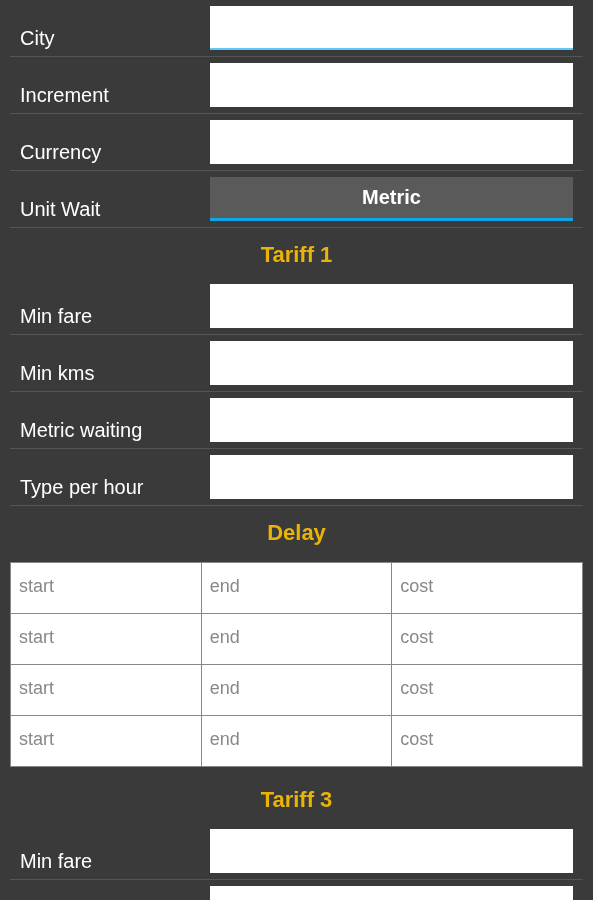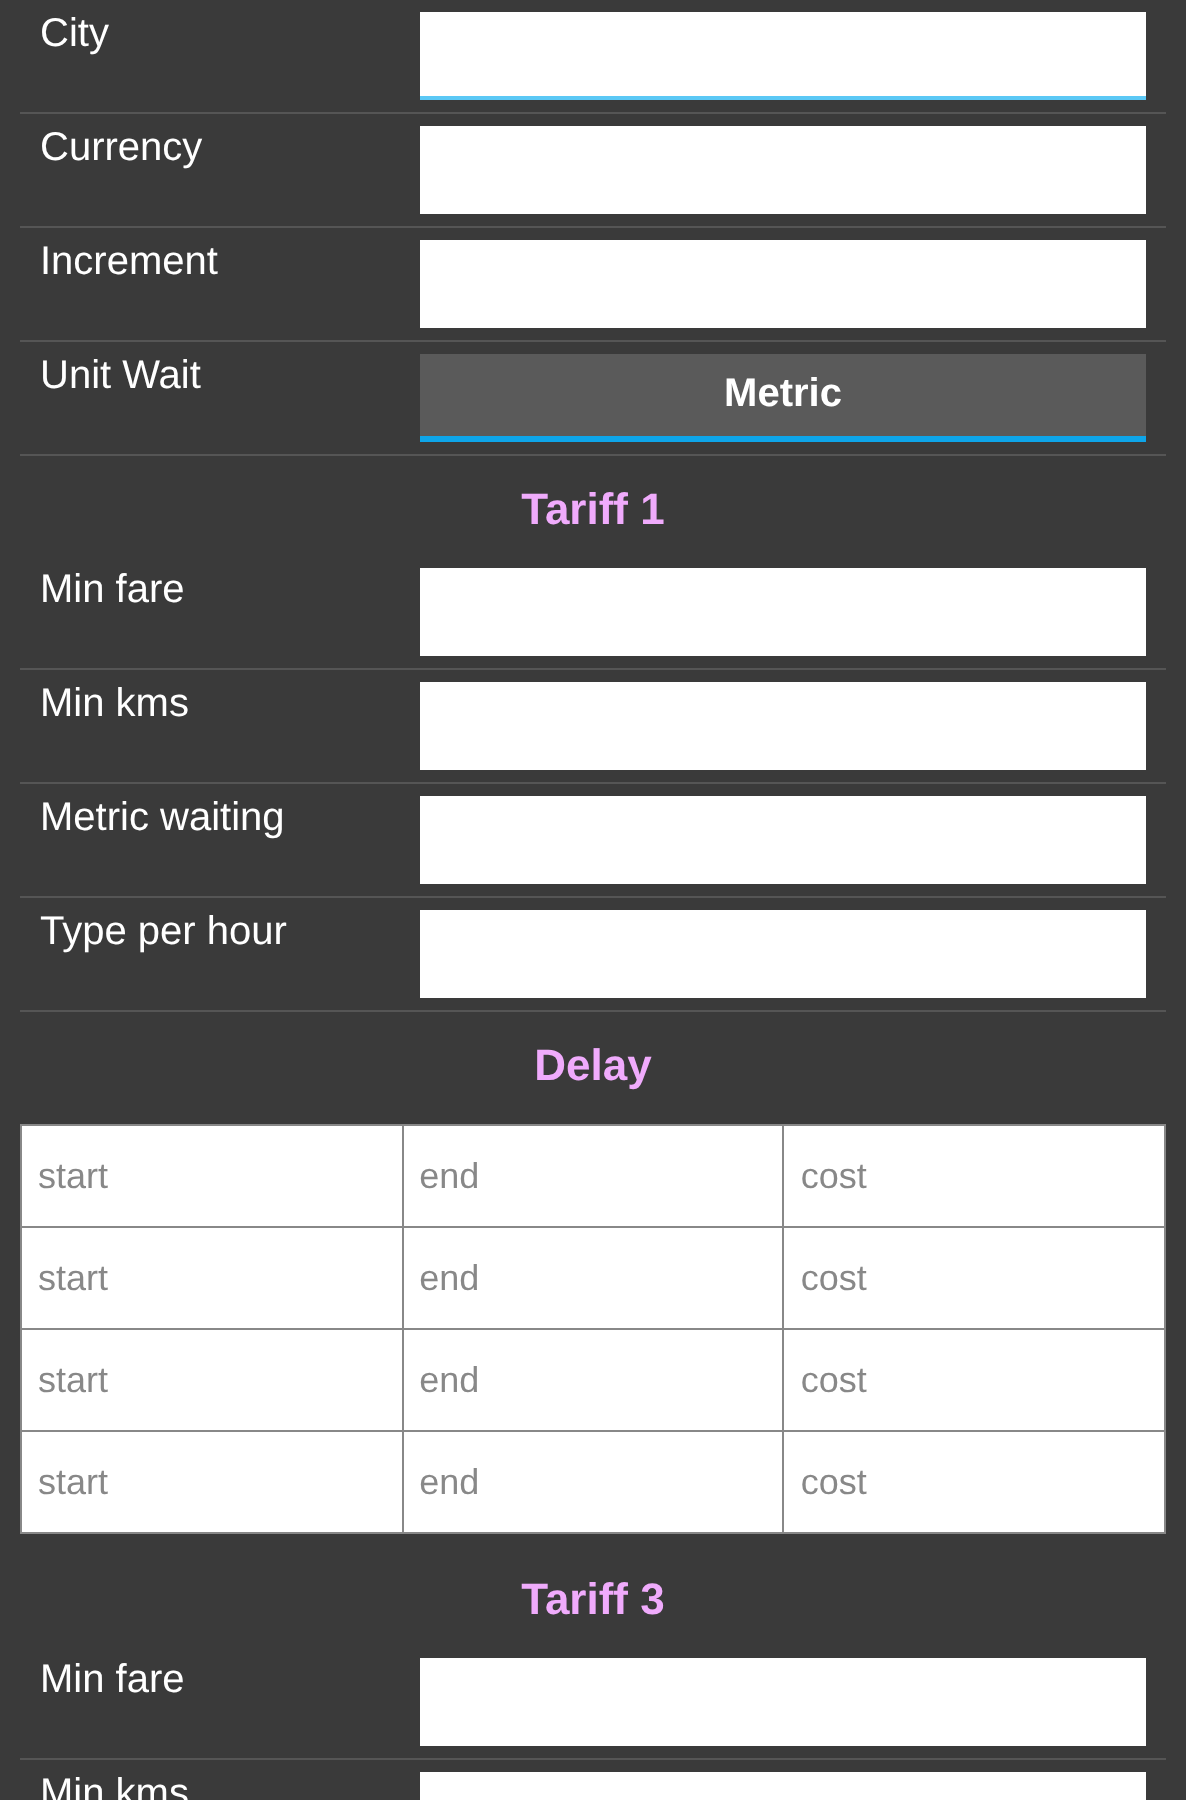--- a/index.html
+++ b/index.html
@@ -16,21 +16,21 @@
       min-height: 900px;
       font-size: 18px;
     }
 
     .form-section {
       padding: 0 10px;
     }
 
     .form-row {
       display: flex;
-      align-items: flex-start;
+      align-items: flex-end;
       padding: 6px 10px;
       border-bottom: 1px solid #555;
     }
 
     .form-row label {
       flex: 0 0 190px;
       color: #ffffff;
       font-size: 20px;
     }
 
@@ -54,21 +54,21 @@
       color: #ffffff;
       font-size: 20px;
       font-weight: bold;
       cursor: pointer;
     }
 
     .section-title {
       text-align: center;
       font-size: 22px;
       font-weight: bold;
-      color: #f0abfc;
+      color: #eab308;
       padding: 14px 0 10px 0;
       background-color: #3a3a3a;
     }
 
     .tariff-table {
       width: 100%;
       border-collapse: collapse;
       margin: 6px 0;
     }
 
@@ -76,21 +76,21 @@
       border: 1px solid #888;
       padding: 0;
     }
 
     .tariff-table td input[type="text"] {
       width: 100%;
       height: 50px;
       background-color: #ffffff;
       border: none;
       outline: none;
-      font-size: 20px;
+      font-size: 12px;
       padding: 0 8px;
       color: #888;
     }
 
     .tariff-table td input[type="text"]::placeholder {
       color: #888;
       font-size: 18px;
     }
 
     .form-row input[type="text"]::placeholder {
@@ -105,26 +105,26 @@
 <body>
 
 <div class="form-section">
 
   <div class="form-row">
     <label>City</label>
     <input type="text" class="city-input" style="">
   </div>
 
   <div class="form-row">
-    <label>Currency</label>
+    <label>Increment</label>
     <input type="text" style="">
   </div>
 
   <div class="form-row">
-    <label>Increment</label>
+    <label>Currency</label>
     <input type="text" style="">
   </div>
 
   <div class="form-row">
     <label>Unit Wait</label>
     <button class="unit-type-btn">Metric</button>
   </div>
 
   <div class="section-title">Tariff 1</div>
 

